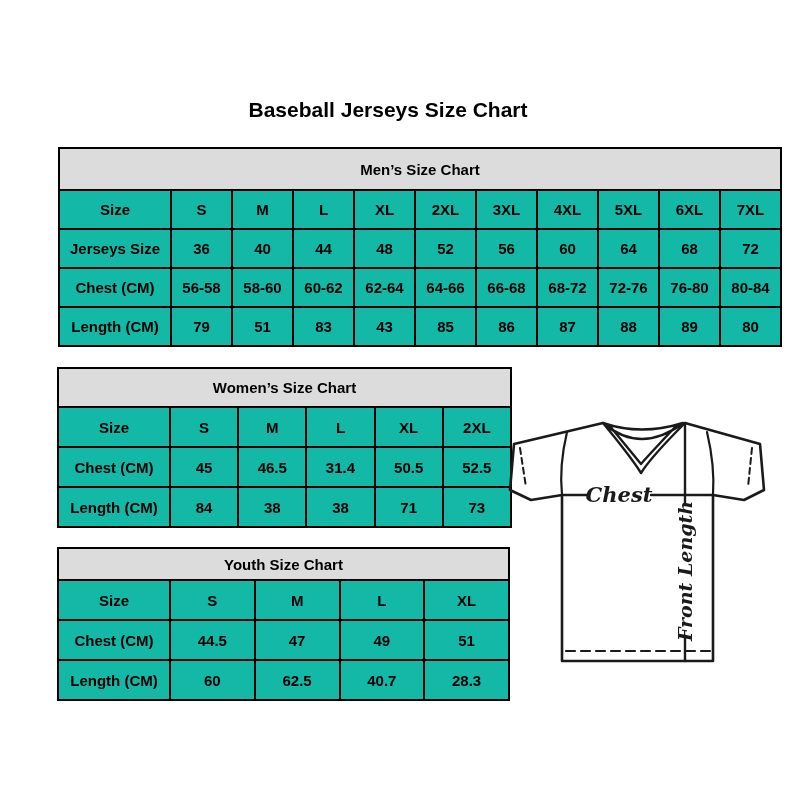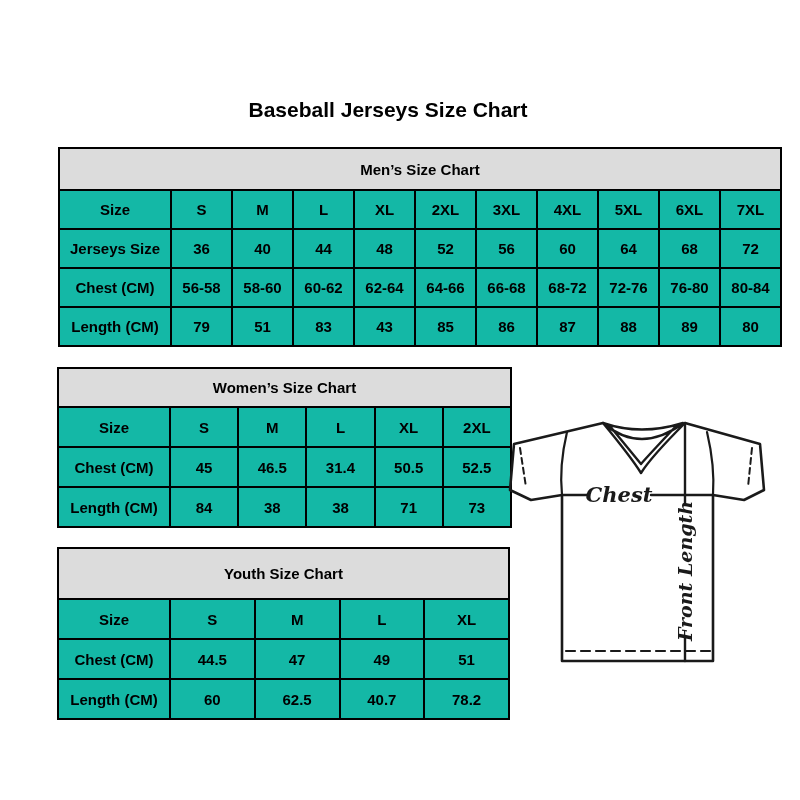--- a/index.html
+++ b/index.html
@@ -41,21 +41,21 @@
     font-size:17px;
   }
   #men-table{left:38px;top:147px;width:724px;}
   #men-table tr{height:39px;}
   #men-table tr.title-row{height:42px;}
   #women-table{left:37px;top:367px;width:455px;}
   #women-table tr{height:40px;}
   #women-table tr.title-row{height:39px;}
   #youth-table{left:37px;top:547px;width:453px;}
   #youth-table tr{height:40px;}
-  #youth-table tr.title-row{height:51px;padding-left:29px;}
+  #youth-table tr.title-row{height:32px;padding-left:29px;}
 
   #jersey-diagram{
     position:absolute;
     left:500px;top:410px;
     width:272px;height:272px;
   }
   #jersey-diagram path, #jersey-diagram line{
     fill:none;
     stroke:#1a1a1a;
     stroke-linejoin:round;
@@ -202,21 +202,21 @@
           <td>44.5</td>
           <td>47</td>
           <td>49</td>
           <td>51</td>
         </tr>
         <tr>
           <td>Length (CM)</td>
           <td>60</td>
           <td>62.5</td>
           <td>40.7</td>
-          <td>78.2</td>
+          <td>28.3</td>
         </tr>
       </tbody>
   </table>
 
   <svg id="jersey-diagram" viewBox="0 0 272 272">
 
     <path stroke-width="2.6" d="M103,13 L14,34 L10,80 L31,90 L62,85 L62,251 L213,251 L213,85 L244,90 L264,80 L260,34 L185,13"></path>
 
     <path stroke-width="2.2" d="M67,22 Q59,56 62,85"></path>
     <path stroke-width="2.2" d="M207,22 Q215,56 213,85"></path>

